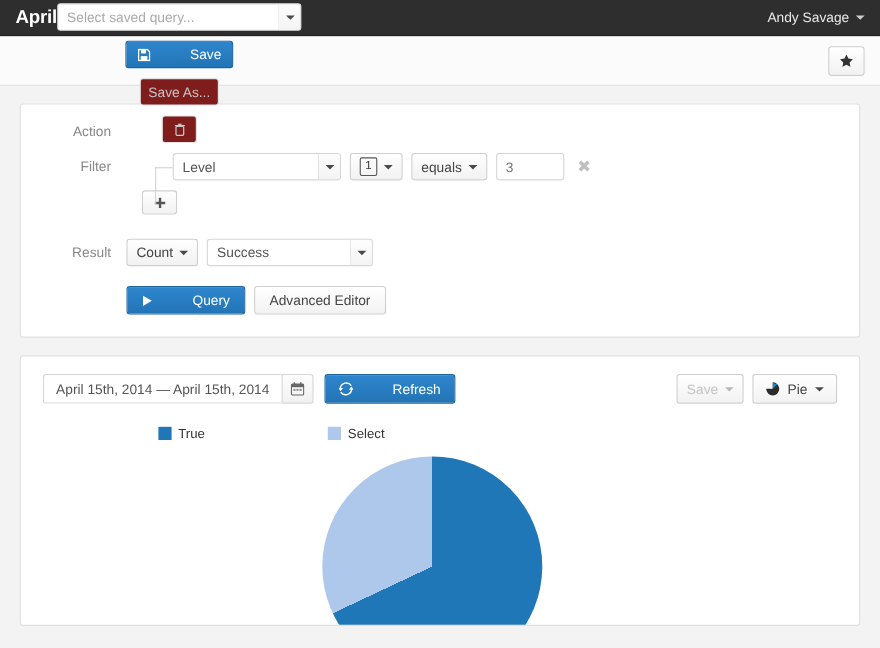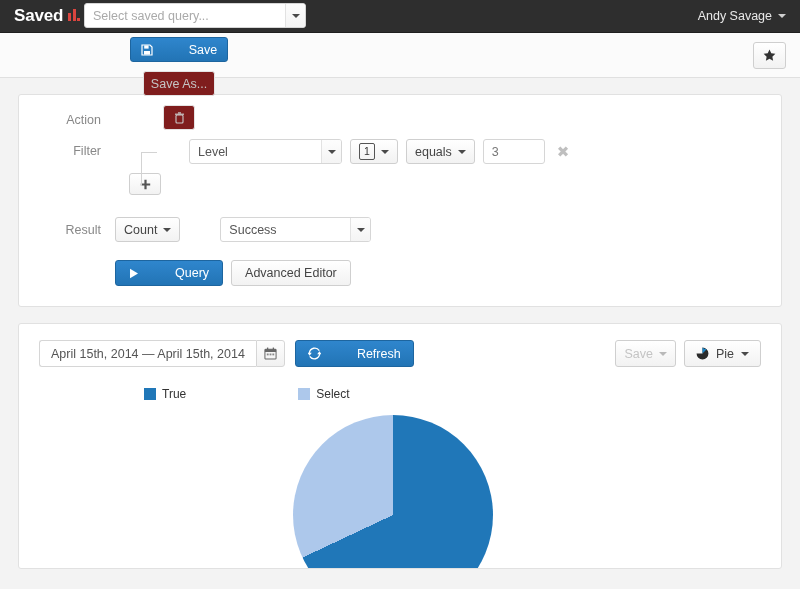--- a/index.html
+++ b/index.html
@@ -99,21 +99,20 @@
     background: #fff;
     border: 1px solid #d6d6d6;
     border-radius: 3px;
     display: inline-flex;
     align-items: center;
     box-sizing: border-box;
     font-size: 12.5px;
     color: #555;
     position: relative;
     cursor: pointer;
-    margin-left: 32px;
   }
   .select .sel-text {
     padding: 0 22px 0 8px;
     white-space: nowrap;
     overflow: hidden;
     text-overflow: ellipsis;
     flex: 1;
   }
   .select.placeholder .sel-text { color: #aaa; }
   .select .sel-btn {
@@ -362,21 +361,21 @@
     height: 200px;
     border-radius: 50%;
   }
   svg { display: block; }
 </style>
 </head>
 <body>
 
 <div class="navbar">
   <div class="brand">
-    <span class="brand-text">Saved</span>
+    <span class="brand-text">April</span>
     <span class="brand-bars">
         <i></i>
         <i></i>
         <i></i>
       </span>
   </div>
   <div class="user-menu">
     <span>Andy Savage</span>
     <span class="caret-light"></span>
   </div>

